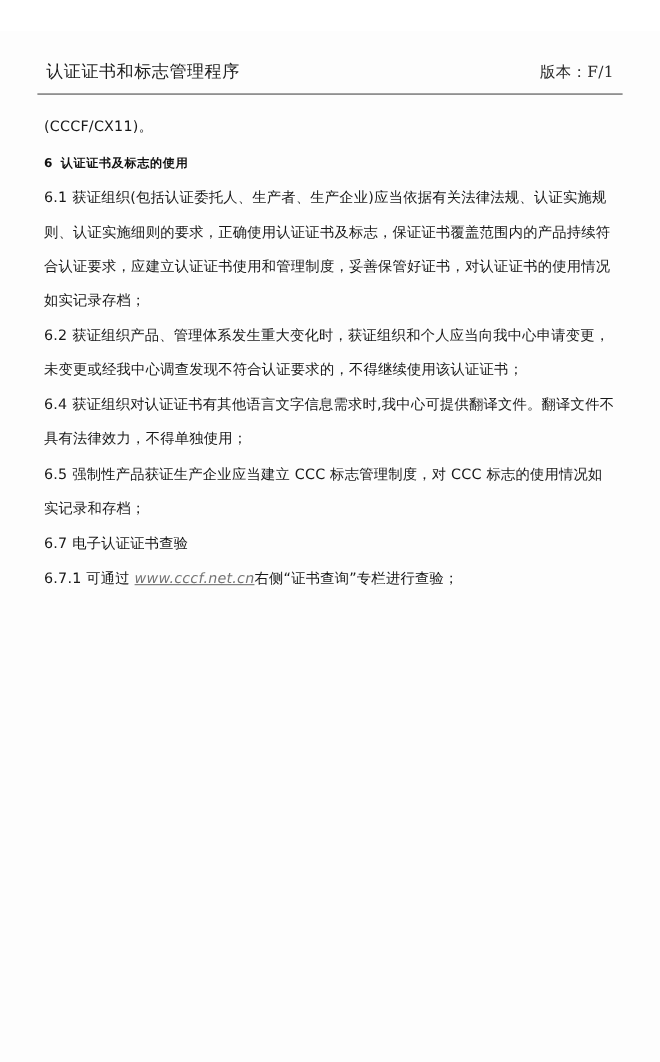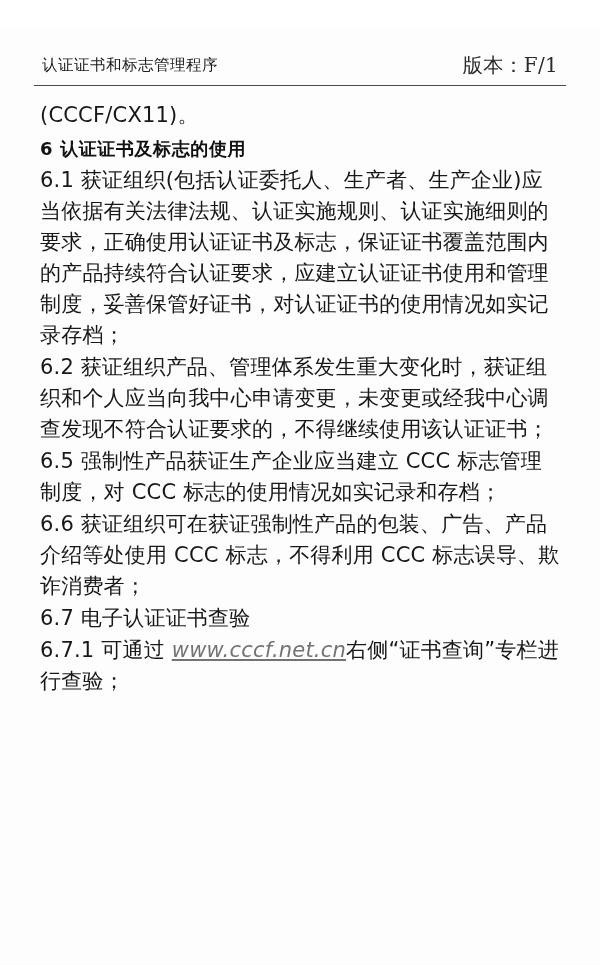--- a/index.html
+++ b/index.html
@@ -36,44 +36,44 @@
     box-sizing: border-box;
     padding: 0 8px 4px 8px;
   }
   .header-title {
     font-size: 15.5px;
     letter-spacing: 0.5px;
     color: #1c1c1c;
     font-family: "DejaVu Serif", serif;
   }
   .header-version {
-    font-size: 20px;
+    font-size: 14px;
     color: #2a2a2a;
     font-family: "DejaVu Serif", serif;
     letter-spacing: 0.3px;
     text-align: center;
   }
   
   .content {
     position: absolute;
     top: 72px;
     left: 40px;
     width: 520px;
   }
   .para {
-    font-size: 21px;
+    font-size: 13px;
     line-height: 31px;
     color: #181818;
     margin: 0 0 1px 0;
     letter-spacing: 0.2px;
     text-align: left;
     font-family: "DejaVu Sans", sans-serif;
   }
   .heading {
-    font-size: 18px;
+    font-size: 11px;
     line-height: 31px;
     margin: 2px 0 1px 0;
     font-weight: bold;
     letter-spacing: 0.6px;
     color: #111;
   }
   .heading .num {
     margin-right: 7px;
   }
   .link {
@@ -95,22 +95,22 @@
   <div class="content">
 
     <p class="para">(CCCF/CX11)。</p>
 
     <p class="heading">
       <span class="num">6</span><span>认证证书及标志的使用</span>
     </p>
 
     <p class="para">6.1 获证组织(包括认证委托人、生产者、生产企业)应当依据有关法律法规、认证实施规则、认证实施细则的要求，正确使用认证证书及标志，保证证书覆盖范围内的产品持续符合认证要求，应建立认证证书使用和管理制度，妥善保管好证书，对认证证书的使用情况如实记录存档；</p>
     <p class="para">6.2 获证组织产品、管理体系发生重大变化时，获证组织和个人应当向我中心申请变更，未变更或经我中心调查发现不符合认证要求的，不得继续使用该认证证书；</p>
+    <p class="para">6.4 获证组织对认证证书有其他语言文字信息需求时,我中心可提供翻译文件。翻译文件不具有法律效力，不得单独使用；</p>
     <p class="para">6.5 强制性产品获证生产企业应当建立 CCC 标志管理制度，对 CCC 标志的使用情况如实记录和存档；</p>
-    <p class="para">6.6 获证组织可在获证强制性产品的包装、广告、产品介绍等处使用 CCC 标志，不得利用 CCC 标志误导、欺诈消费者；</p>
     <p class="para">6.7 电子认证证书查验</p>
 
     <p class="para">
       <span>6.7.1 可通过 </span><span class="link">www.cccf.net.cn</span><span>右侧“证书查询”专栏进行查验；</span>
     </p>
 
 
   </div>
 </div>
 

